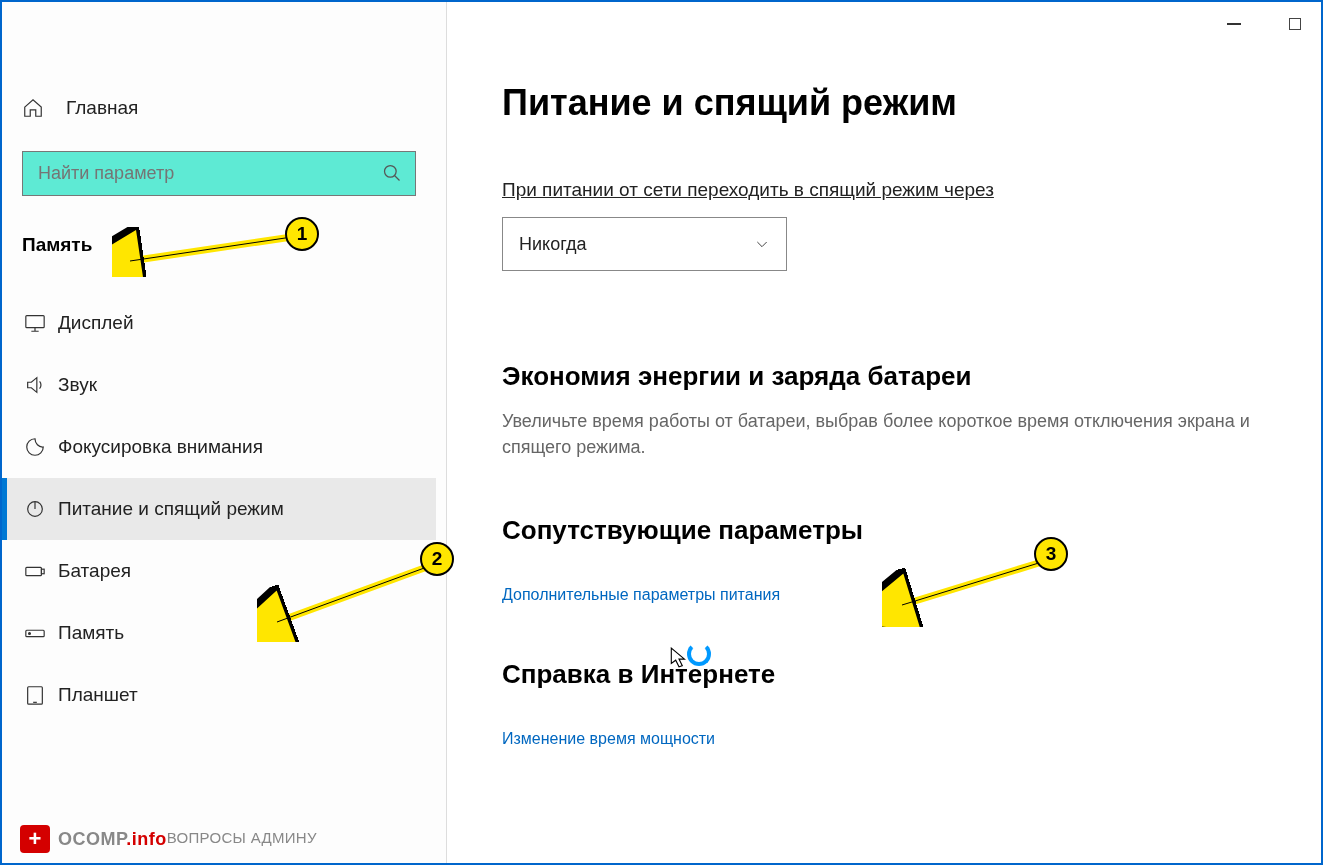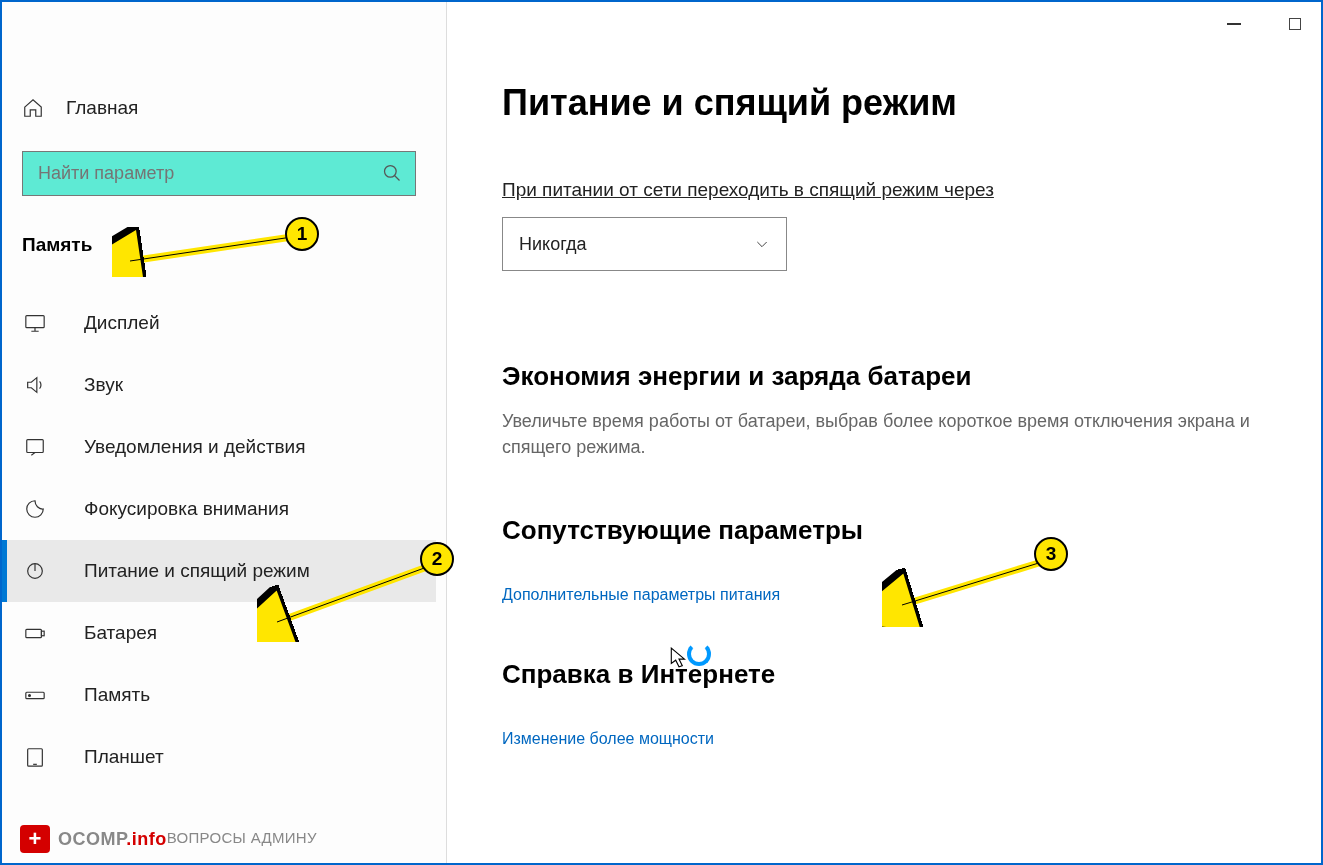--- a/index.html
+++ b/index.html
@@ -19,21 +19,21 @@
   
   .sidebar { width:445px; padding-top:85px; padding-right:10px; background:#fdfdfd; border-right:1px solid #ddd; position:relative; }
   .home-row { display:flex; align-items:center; gap:22px; padding:10px 20px; cursor:pointer; }
   .home-row span { font-size:19px; color:#222; }
   .icon { width:22px; height:22px; display:inline-flex; align-items:center; justify-content:center; fill:none; stroke:#333; stroke-width:1.3; flex-shrink:0; }
   .search-wrap { margin:22px 20px 10px 20px; position:relative; }
   .search-input { width:100%; height:45px; border:1.5px solid #777; background:#5eead4; font-size:18px; padding:0 45px 0 15px; outline:none; }
   .search-icon { position:absolute; right:14px; top:12px; width:20px; height:20px; stroke:#555; fill:none; stroke-width:1.5; }
   .section-label { font-weight:600; font-size:19px; color:#000; padding:28px 20px 16px 20px; }
   .nav-list { display:flex; flex-direction:column; gap:0; margin-top:20px; }
-  .nav-item { display:flex; align-items:center; gap:38px; padding:20px 22px; cursor:pointer; position:relative; }
+  .nav-item { display:flex; align-items:center; gap:12px; padding:20px 22px; cursor:pointer; position:relative; }
   .nav-item span { font-size:19px; color:#222; }
   .nav-item.active { background:#e9e9e9; }
   .nav-item.active::before { content:""; position:absolute; left:0; top:0; bottom:0; width:5px; background:#0078d4; }
 
   
   .main { flex:1; padding:80px 40px 0 55px; overflow:hidden; }
   h1 { font-size:36px; font-weight:600; color:#000; margin-bottom:55px; }
   .label1 { font-size:19px; color:#222; margin-bottom:16px;text-decoration:underline; }
   .select { width:285px; height:54px; border:1.5px solid #888; display:flex; align-items:center; justify-content:space-between; padding:0 16px; cursor:pointer; }
   .select span { font-size:18px; color:#222; }
@@ -109,27 +109,20 @@
       </div>
       <div class="nav-item">
         <svg class="icon" viewBox="0 0 24 24">
             <path d="M4 9 H8 L14 4 V20 L8 15 H4 Z"></path>
             <path d="M17 8 C19 10 19 14 17 16"></path>
           </svg>
         <span>Звук</span>
       </div>
       <div class="nav-item">
         <svg class="icon" viewBox="0 0 24 24">
-            <rect x="3" y="4" width="18" height="14" rx="1"></rect>
-            <path d="M8 21 L12 18 L12 18"></path>
-          </svg>
-        <span>Уведомления и действия</span>
-      </div>
-      <div class="nav-item">
-        <svg class="icon" viewBox="0 0 24 24">
             <path d="M12 3 A9 9 0 1 0 21 12 C16 12.5 12 8 12 3 Z"></path>
           </svg>
         <span>Фокусировка внимания</span>
       </div>
       <div class="nav-item active">
         <svg class="icon" viewBox="0 0 24 24">
             <circle cx="12" cy="12" r="8"></circle>
             <path d="M12 4 V12"></path>
           </svg>
         <span>Питание и спящий режим</span>
@@ -168,21 +161,21 @@
         </svg>
     </div>
 
     <h2>Экономия энергии и заряда батареи</h2>
     <p class="desc">Увеличьте время работы от батареи, выбрав более короткое время отключения экрана и спящего режима.</p>
 
     <h2 class="tight">Сопутствующие параметры</h2>
     <a class="link">Дополнительные параметры питания</a>
 
     <h2 class="tight">Справка в Интернете</h2>
-    <a class="link">Изменение более мощности</a>
+    <a class="link">Изменение время мощности</a>
   </div>
 </div>
 
 <div class="overlay">
 
   <svg class="arrow-svg" style="left:110px; top:225px;" width="200" height="50">
     <defs>
         <marker id="ah1" markerWidth="12" markerHeight="10" refX="2" refY="5" orient="auto">
           <polygon points="0,0 12,5 0,10" fill="#ffe600" stroke="#000" stroke-width="1"></polygon>
         </marker>

